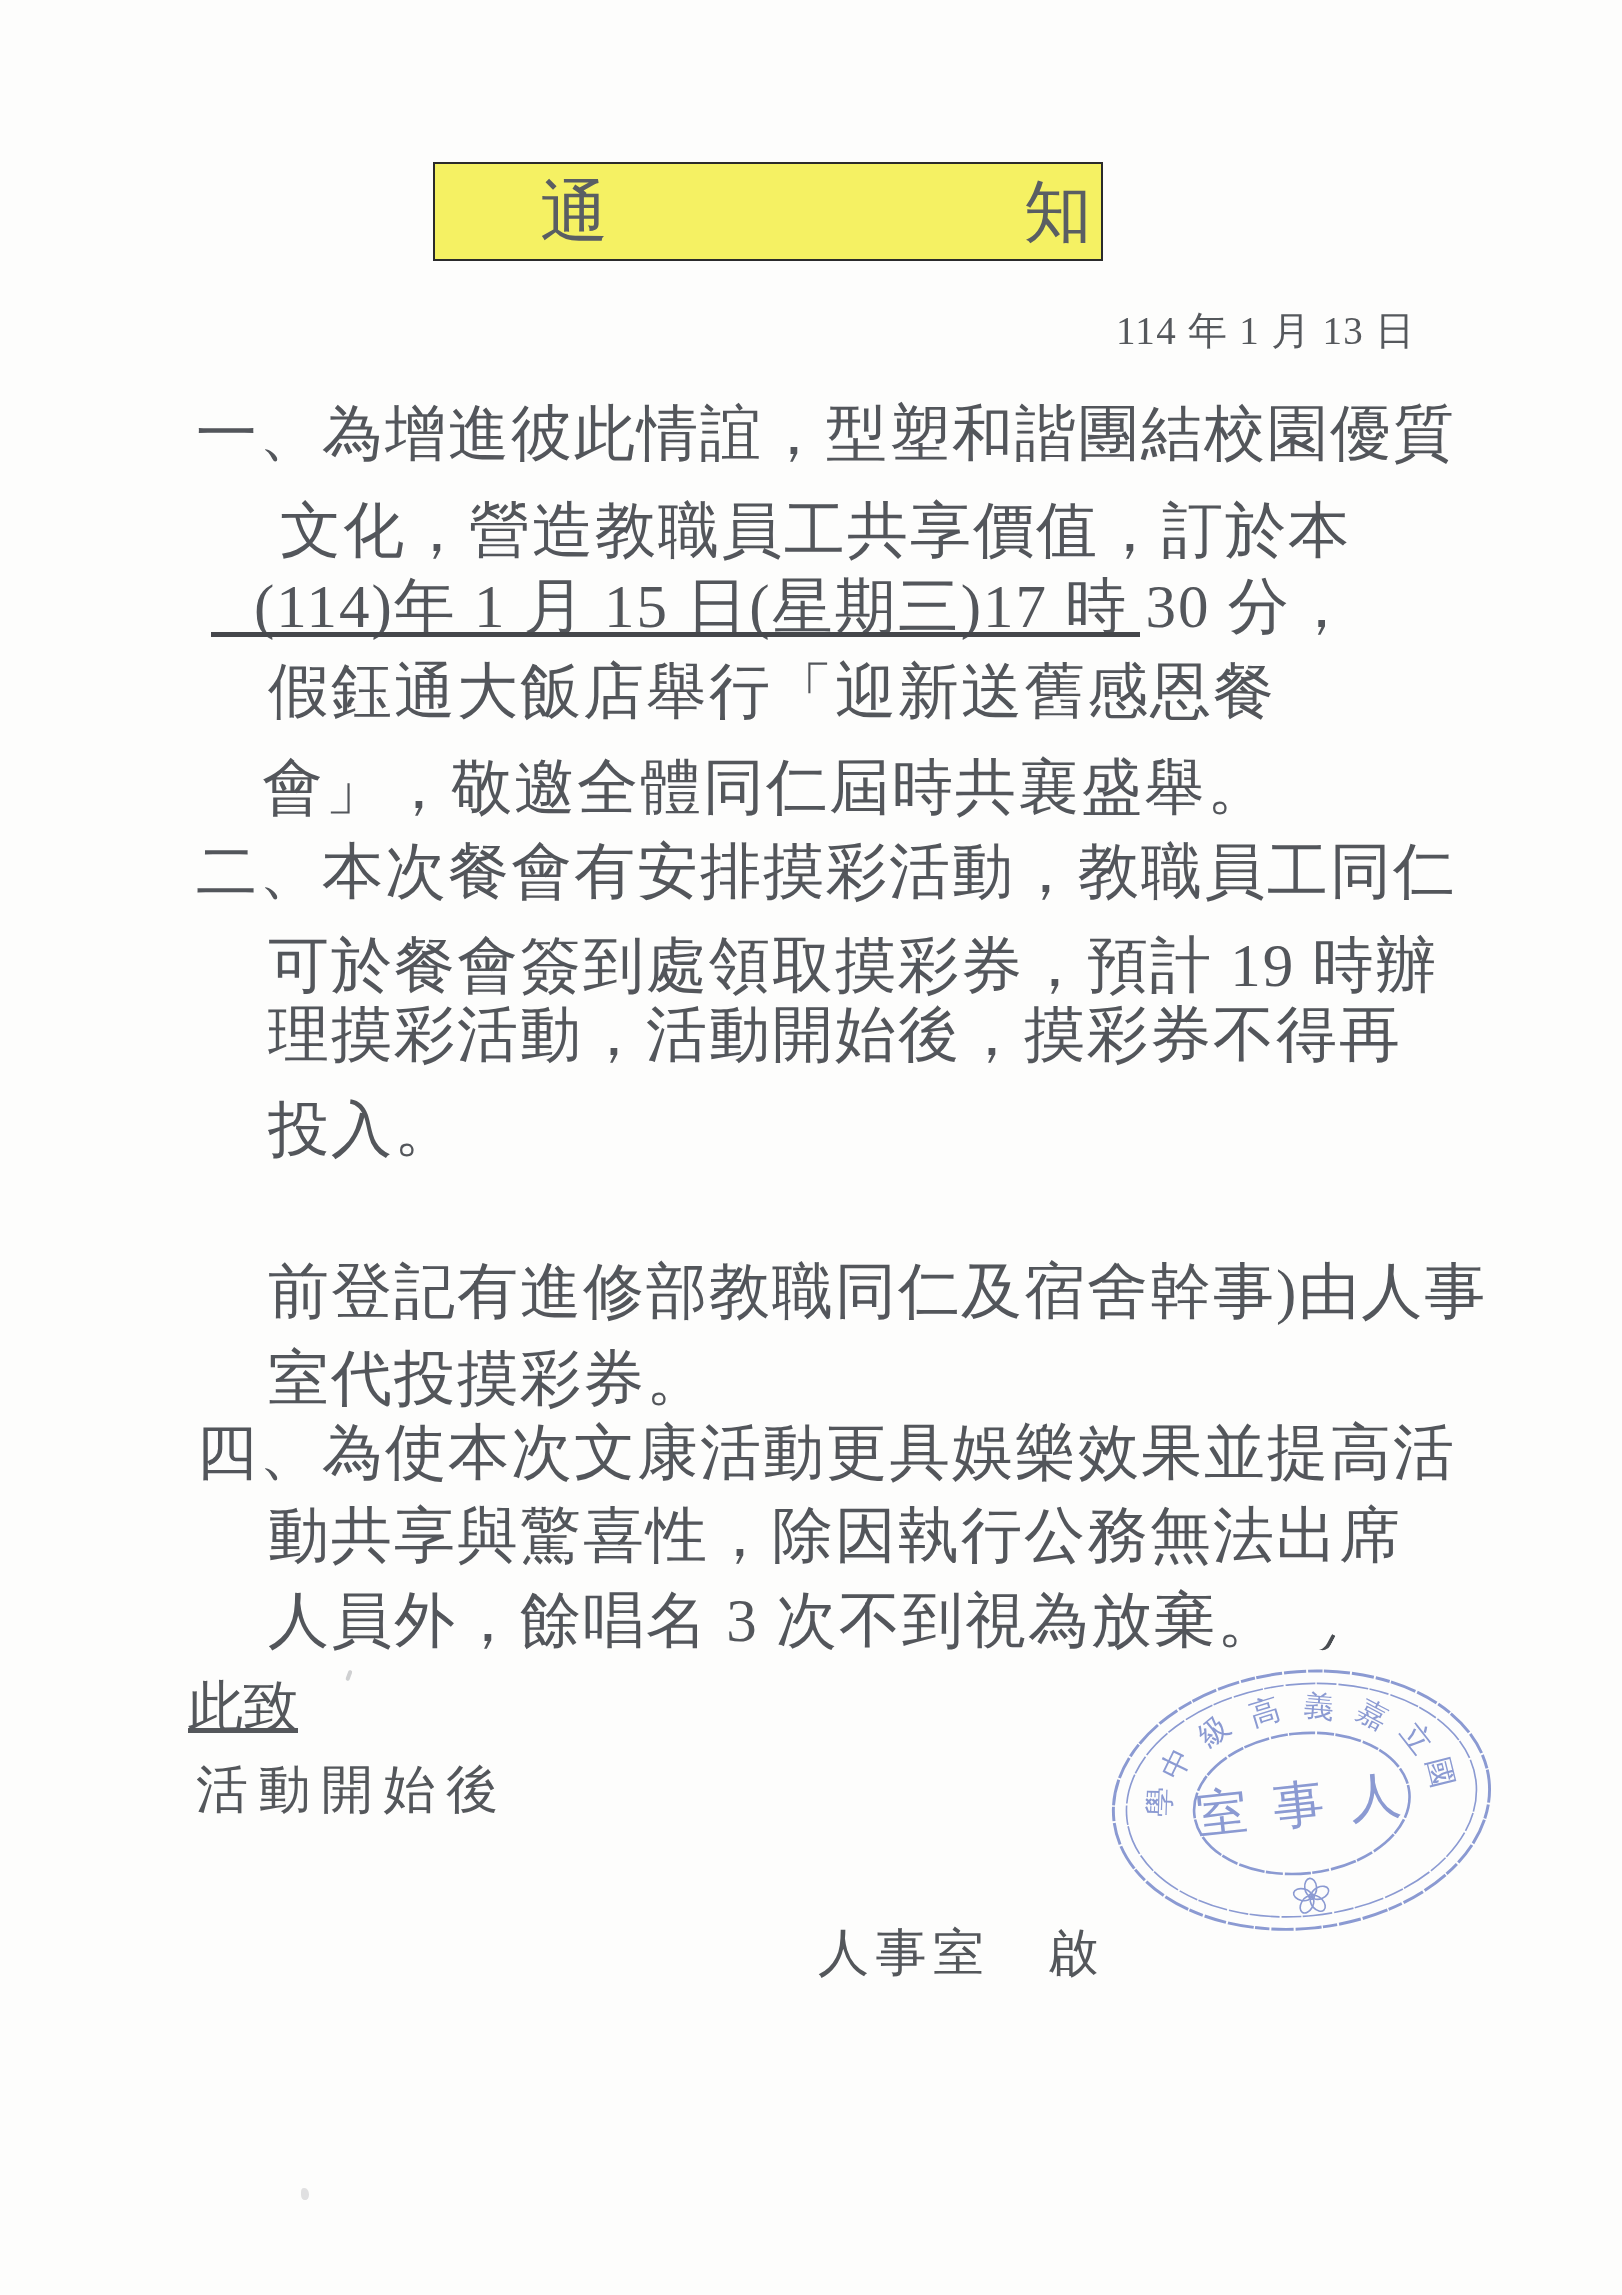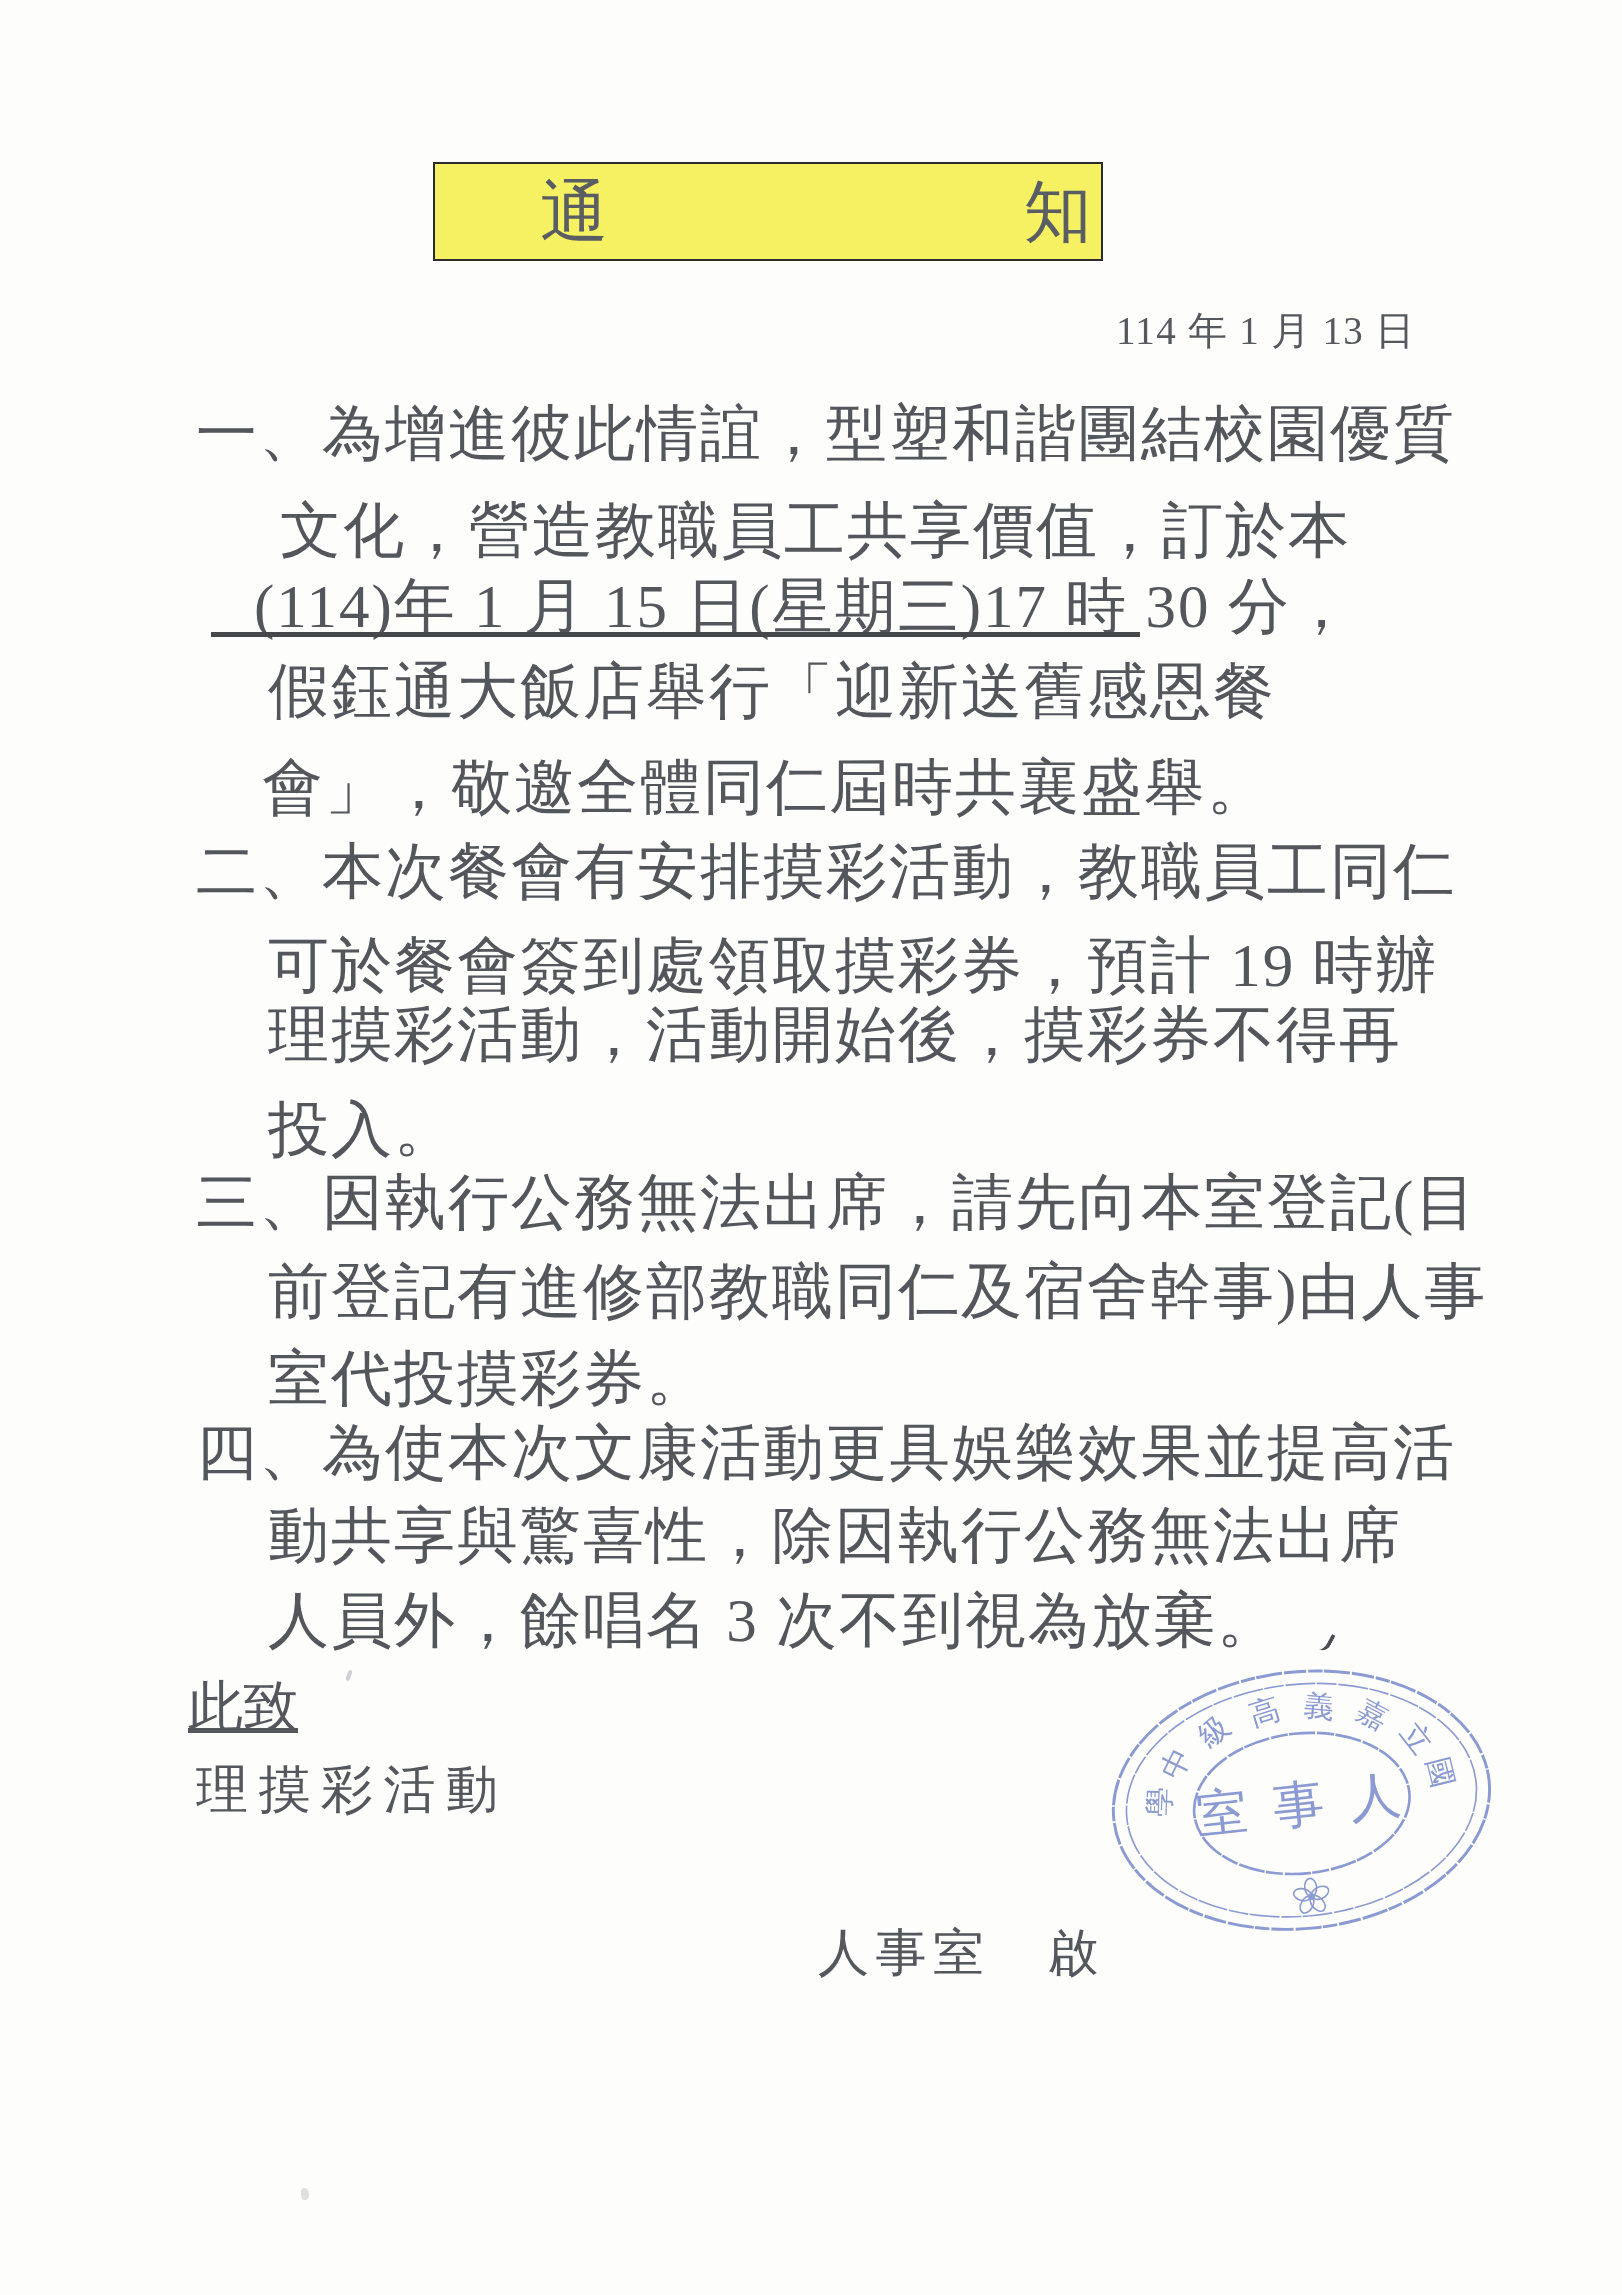--- a/index.html
+++ b/index.html
@@ -77,29 +77,28 @@
   <div class="bl bl0">一、為增進彼此情誼，型塑和諧團結校園優質</div>
   <div class="bl bl1">文化，營造教職員工共享價值，訂於本</div>
   <div class="bl bl2">(114)年 1 月 15 日(星期三)17 時 30 分，</div>
   <div class="emph-underline"></div>
   <div class="bl bl3">假鈺通大飯店舉行「迎新送舊感恩餐</div>
   <div class="bl bl4">會」，敬邀全體同仁屆時共襄盛舉。</div>
   <div class="bl bl5">二、本次餐會有安排摸彩活動，教職員工同仁</div>
   <div class="bl bl6">可於餐會簽到處領取摸彩券，預計 19 時辦</div>
   <div class="bl bl7">理摸彩活動，活動開始後，摸彩券不得再</div>
   <div class="bl bl8">投入。</div>
-  <div class="bl bl9">三、因執行公務無法出席，請先向本室登記(目</div>
   <div class="bl bl10">前登記有進修部教職同仁及宿舍幹事)由人事</div>
   <div class="bl bl11">室代投摸彩券。</div>
   <div class="bl bl12">四、為使本次文康活動更具娛樂效果並提高活</div>
   <div class="bl bl13">動共享與驚喜性，除因執行公務無法出席</div>
   <div class="bl bl14">人員外，餘唱名 3 次不到視為放棄。</div>
 
   <div class="salute">此致</div>
-  <div class="recipient">理摸彩活動</div>
+  <div class="recipient">活動開始後</div>
 
   <div class="signature">
     <span>人事室</span>
     <span class="suffix">啟</span>
   </div>
 
   <svg class="stamp" viewBox="0 0 600 415">
     <g fill="none" stroke="#6f82c8">
       <ellipse cx="300" cy="207" rx="288" ry="196" stroke-width="4.5" stroke-dasharray="34 3 22 2 40 3"></ellipse>
       <ellipse cx="300" cy="207" rx="268" ry="177" stroke-width="2.5" stroke-dasharray="46 2 30 3"></ellipse>

